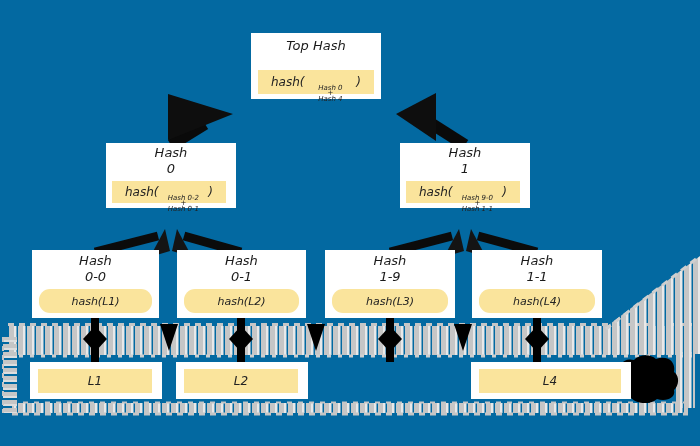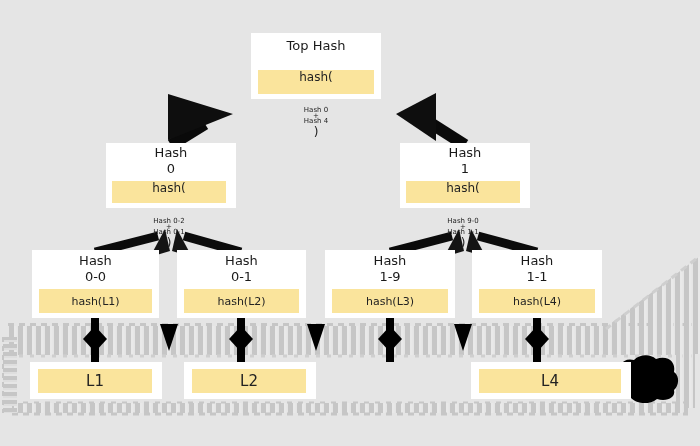--- a/index.html
+++ b/index.html
@@ -1,42 +1,42 @@
 <!DOCTYPE html>
 <html><head>
 <meta charset="utf-8">
 <style>
   html,body{margin:0;padding:0;background:#000;}
-  .stage{position:relative;width:700px;height:446px;background:#e5e5e5;overflow:hidden;
-         font-family:"DejaVu Sans","Liberation Sans",sans-serif;}
+  .stage{position:relative;width:700px;height:446px;background:#0369a1;overflow:hidden;
+         font-family:"DejaVu Sans","Liberation Sans",sans-serif;font-style:italic;}
   .overlay{position:absolute;left:0;top:0;width:700px;height:446px;z-index:1;}
   .node{position:absolute;background:#ffffff;color:#1a1a1a;z-index:2;}
   .node-title{text-align:center;font-size:13px;line-height:16px;padding-top:5px;color:#1a1a1a;}
   .node-title .tl{display:block;}
   .strip{position:absolute;left:7px;right:7px;bottom:5px;height:24px;background:#fae49c;
-         display:flex;align-items:center;justify-content:space-between;padding:0 13px;box-sizing:border-box;flex-direction:column;}
-  .strip.centered{justify-content:center;}
+         display:flex;align-items:center;justify-content:space-between;padding:0 13px;box-sizing:border-box;}
+  .strip.centered{justify-content:center;border-radius:11px;}
   .fn{font-size:12px;color:#222;}
   .stack{display:flex;flex-direction:column;align-items:center;font-size:7px;line-height:5.5px;color:#222;margin-top:24px;}
   .leaf-label{font-size:11px;color:#222;}
   .block{position:absolute;background:#ffffff;z-index:2;}
   .block-inner{position:absolute;left:8px;right:10px;top:7px;bottom:6px;background:#fae49c;
-               display:flex;align-items:center;justify-content:center;font-size:15px;color:#222;}
+               display:flex;align-items:center;justify-content:center;font-size:12px;color:#222;}
   
   #n-top{left:251px;top:33px;width:130px;height:66px;}
   #n-h0{left:106px;top:143px;width:130px;height:65px;}
   #n-h1{left:400px;top:143px;width:130px;height:65px;}
   #n-h00{left:32px;top:250px;width:127px;height:68px;}
   #n-h01{left:177px;top:250px;width:129px;height:68px;}
   #n-h10{left:325px;top:250px;width:130px;height:68px;}
   #n-h11{left:472px;top:250px;width:130px;height:68px;}
   #n-h0 .strip,#n-h1 .strip{left:6px;right:10px;height:22px;}
   .block{top:362px;height:37px;}
   #b-l1{left:30px;width:132px;}
-  #b-l2{left:184px;width:132px;}
+  #b-l2{left:176px;width:132px;}
   #b-l3{left:323px;width:132px;}
   #b-l4{left:471px;width:160px;}
 </style>
 </head>
 <body>
 
 <div class="stage">
 
   <svg class="overlay" viewBox="0 0 700 446" xmlns="http://www.w3.org/2000/svg">
     <defs>

